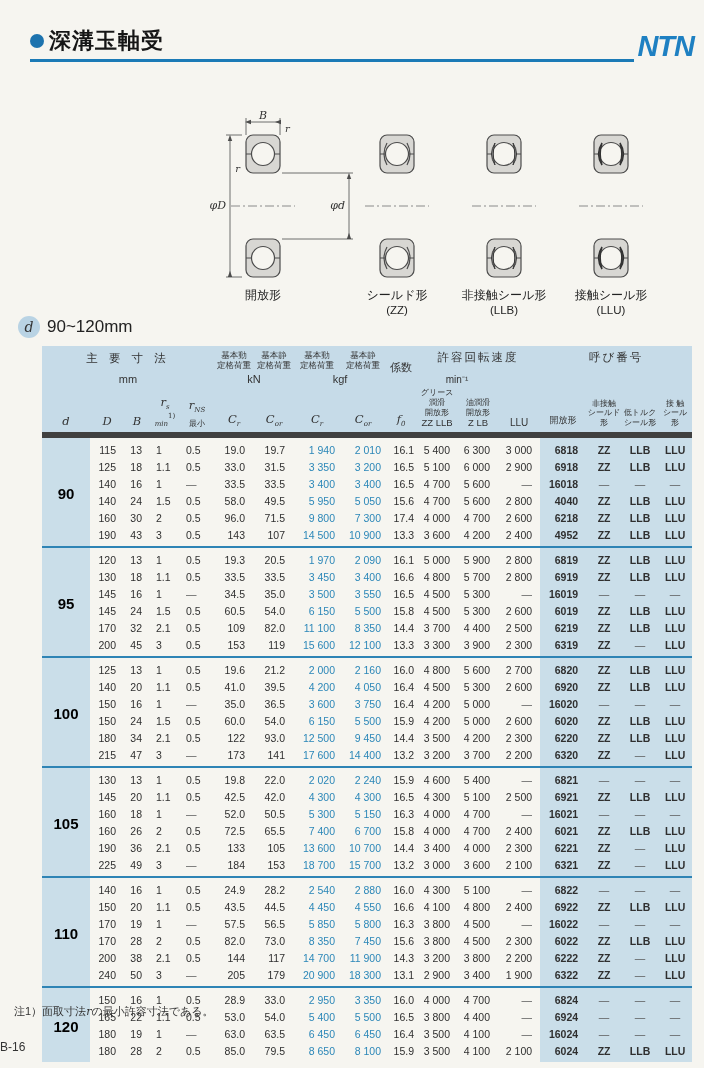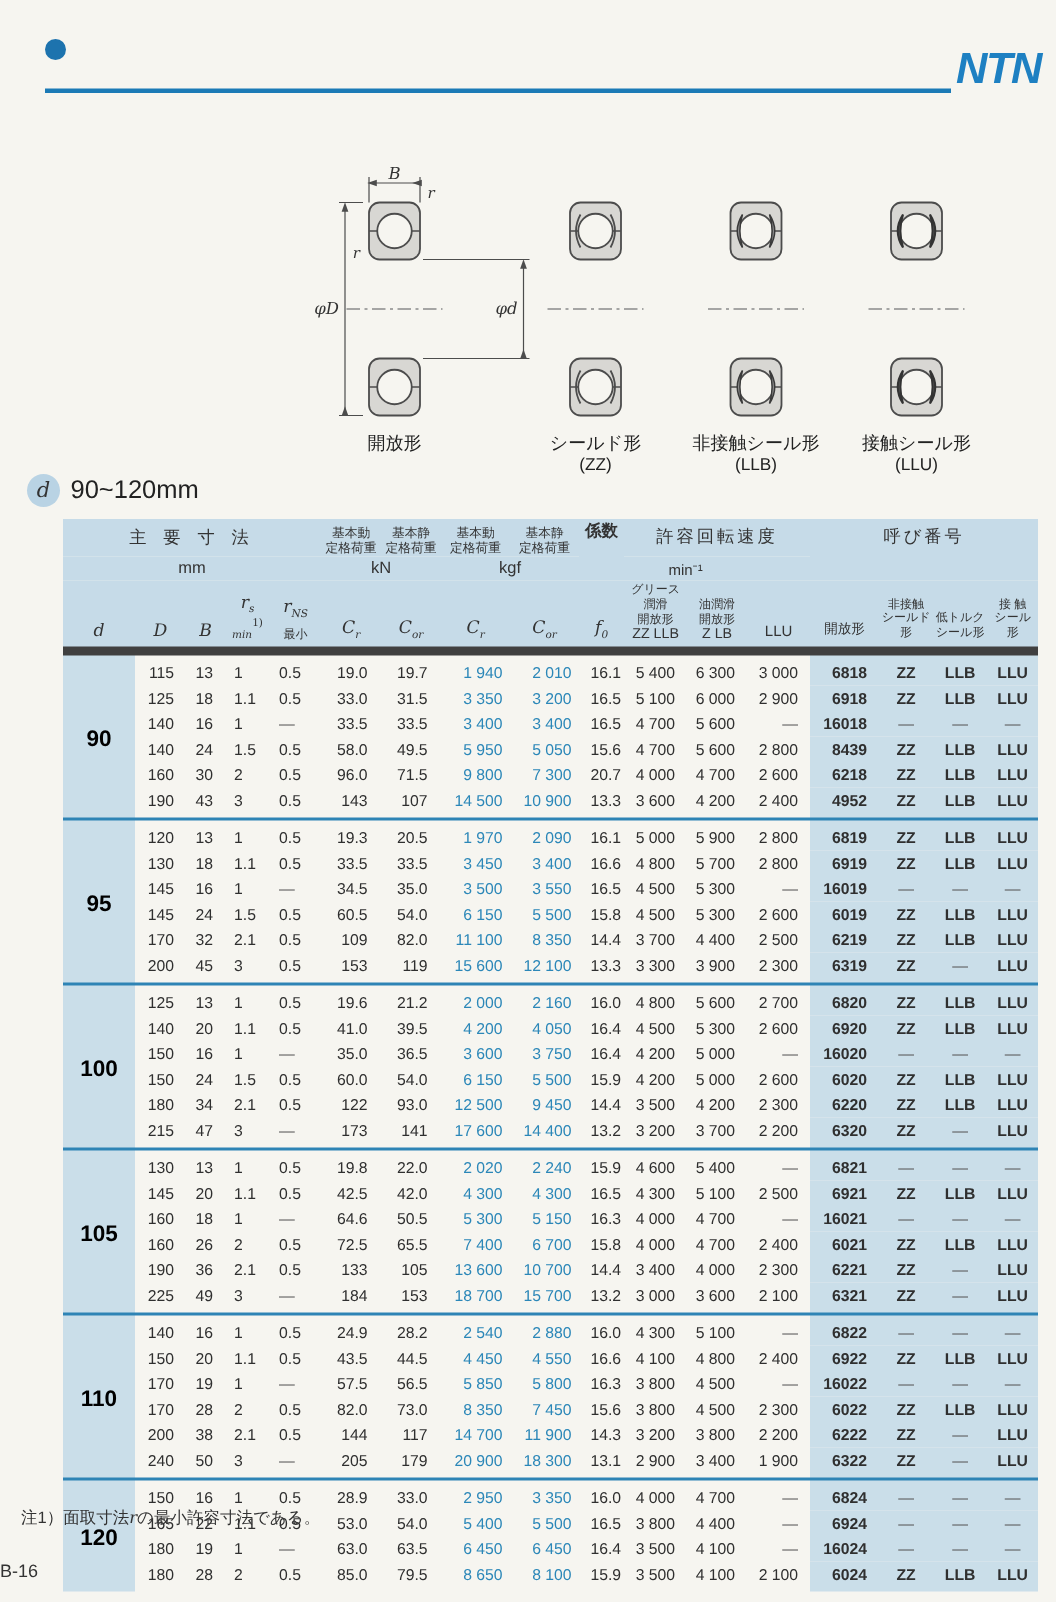--- a/index.html
+++ b/index.html
@@ -20,21 +20,21 @@
   .size-heading{position:absolute;top:316px;left:18px;display:flex;align-items:center;font-size:17px;color:#222;}
   .d-circle{display:inline-flex;align-items:center;justify-content:center;width:22px;height:22px;border-radius:50%;
             background:#b9d3e4;font-family:"DejaVu Serif",serif;font-style:italic;font-size:14px;margin-right:7px;color:#333;}
   
   table{position:absolute;top:346px;left:42px;width:650px;border-collapse:collapse;table-layout:fixed;}
   thead{background:#c6dbe8;}
   thead th{font-weight:normal;color:#333;}
   thead{border-bottom:6px solid #404040;}
   .h-main{font-size:11.5px;letter-spacing:4px;}
   .h-load{font-size:8.5px;line-height:10px;vertical-align:top;padding-top:4px;}
-  .h-factor{font-size:11px;vertical-align:top;padding-top:0;font-weight:bold;}
+  .h-factor{font-size:11px;vertical-align:top;padding-top:14px;}
   .h-speed{font-size:11.5px;letter-spacing:2px;vertical-align:top;padding-top:4px;}
   .h-pnt{font-size:11.5px;letter-spacing:2px;vertical-align:top;padding-top:4px;}
   .h-unit{font-size:11px;}
   .h-min{font-size:10px;}
   .h-letter{font-family:"DejaVu Serif",serif;font-style:italic;font-size:11.5px;vertical-align:bottom;padding-bottom:4px;}
   .h-letter sub{font-size:7px;font-style:italic;}
   .h-letter sup{font-size:7px;font-style:normal;}
   .h-two{font-size:8px;line-height:9.5px;vertical-align:bottom;padding-bottom:3px;font-style:normal;
          font-family:"Liberation Sans",sans-serif;}
   .h-small{font-size:8px;line-height:10px;vertical-align:bottom;padding-bottom:3px;margin-left:20px;}
@@ -61,20 +61,21 @@
   .footnote .it{font-family:"DejaVu Serif",serif;font-style:italic;}
   .page-number{position:absolute;top:1040px;left:0;width:100%;text-align:left;font-size:12px;color:#333;}
 </style>
 </head>
 <body>
 
 <div class="page">
 
   <div class="title-row">
     <span class="bullet"></span>
+    <span class="page-title">深溝玉軸受</span>
   </div>
   <div class="title-rule"></div>
   <div class="ntn-logo">NTN</div>
 
   <svg class="diagram-svg" width="704" height="178" viewBox="0 0 704 178">
     <defs>
       <marker id="arr" markerWidth="8" markerHeight="8" refX="4" refY="4" orient="auto">
         <path d="M0,4 L8,1.2 L8,6.8 Z" fill="#4c4c4c"></path>
       </marker>
       <g id="bb">
@@ -309,35 +310,35 @@
           <td class="cRs">1.5</td>
           <td class="cRns">0.5</td>
           <td class="cKn">58.0</td>
           <td class="cKn">49.5</td>
           <td class="cKgf">5 950</td>
           <td class="cKgf">5 050</td>
           <td class="cFo">15.6</td>
           <td class="cSp">4 700</td>
           <td class="cSp">5 600</td>
           <td class="cSp">2 800</td>
-          <td class="cPn">8439</td>
+          <td class="cPn">4040</td>
           <td class="cSfx">ZZ</td>
           <td class="cSfx">LLB</td>
           <td class="cSfx">LLU</td>
         </tr>
         <tr>
           <td class="cD">160</td>
           <td class="cB">30</td>
           <td class="cRs">2</td>
           <td class="cRns">0.5</td>
           <td class="cKn">96.0</td>
           <td class="cKn">71.5</td>
           <td class="cKgf">9 800</td>
           <td class="cKgf">7 300</td>
-          <td class="cFo">20.7</td>
+          <td class="cFo">17.4</td>
           <td class="cSp">4 000</td>
           <td class="cSp">4 700</td>
           <td class="cSp">2 600</td>
           <td class="cPn">6218</td>
           <td class="cSfx">ZZ</td>
           <td class="cSfx">LLB</td>
           <td class="cSfx">LLU</td>
         </tr>
         <tr>
           <td class="cD">190</td>
@@ -616,21 +617,21 @@
           <td class="cPn">6921</td>
           <td class="cSfx">ZZ</td>
           <td class="cSfx">LLB</td>
           <td class="cSfx">LLU</td>
         </tr>
         <tr>
           <td class="cD">160</td>
           <td class="cB">18</td>
           <td class="cRs">1</td>
           <td class="cRns dash">—</td>
-          <td class="cKn">64.6</td>
+          <td class="cKn">52.0</td>
           <td class="cKn">50.5</td>
           <td class="cKgf">5 300</td>
           <td class="cKgf">5 150</td>
           <td class="cFo">16.3</td>
           <td class="cSp">4 000</td>
           <td class="cSp">4 700</td>
           <td class="cSp dash">—</td>
           <td class="cPn">16021</td>
           <td class="cSfx dash">—</td>
           <td class="cSfx dash">—</td>

